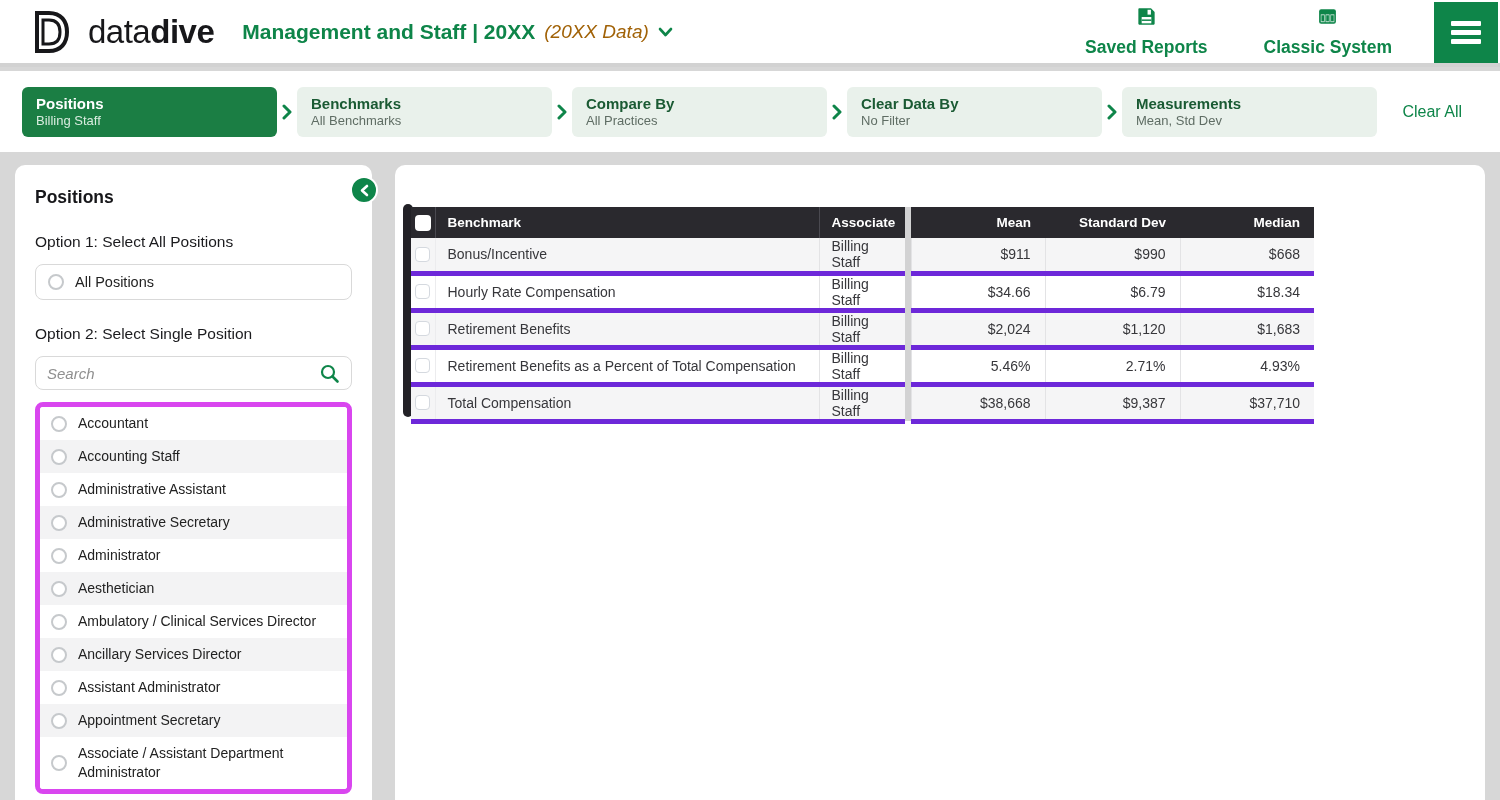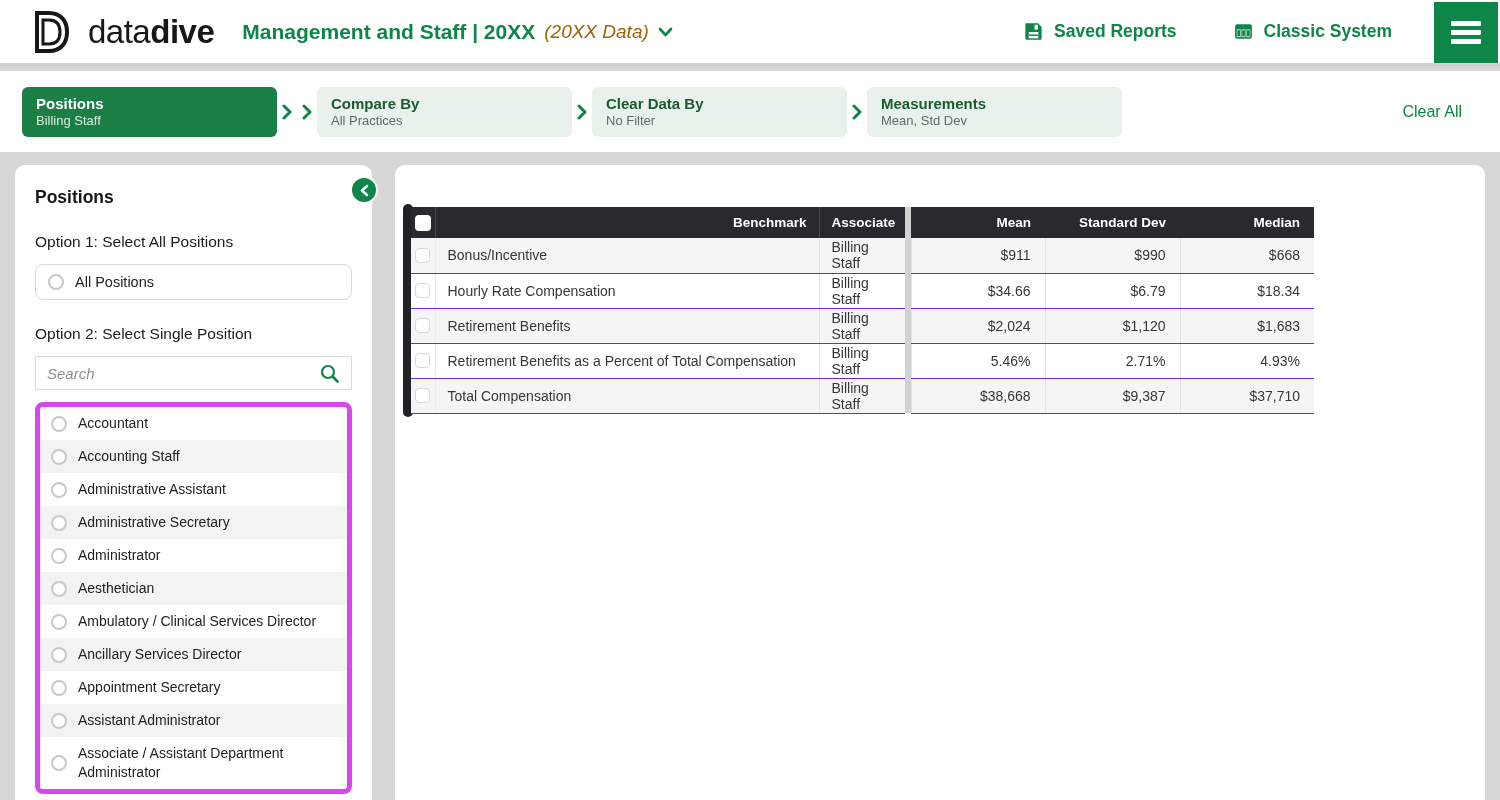--- a/index.html
+++ b/index.html
@@ -16,21 +16,21 @@
     background:#fff; border-bottom:4px solid #d2d2d2;
     display:flex; align-items:center; padding-left:30px;
   }
   .logo-wrap { display:flex; align-items:center; gap:18px; }
   .wordmark { font-size:33px; letter-spacing:-0.5px; color:#17171a; }
   .wordmark b { font-weight:bold; }
   .report-title { margin-left:28px; display:flex; align-items:center; gap:9px; cursor:pointer; }
   .report-title .main { font-size:21px; font-weight:bold; color:#0E8549; }
   .report-title .suffix { font-size:19px; font-style:italic; color:#a16207; }
   .header-links { margin-left:auto; display:flex; align-items:center; gap:56px; margin-right:108px; }
-  .header-link { display:flex; align-items:center; gap:10px; cursor:pointer; }
+  .header-link { display:flex; align-items:center; gap:10px; cursor:pointer;flex-direction:column; }
   .header-link span { font-size:17.5px; font-weight:bold; color:#0E8549; }
   .hamburger {
     position:absolute; top:2px; right:2px; width:64px; height:61px;
     background:#0E8549; display:flex; flex-direction:column; justify-content:center;
     align-items:center; gap:4px; cursor:pointer;
   }
   .hamburger i { display:block; width:30px; height:5px; background:#fff; border-radius:1px; }
 
   
   .stepper-bar {
@@ -64,21 +64,21 @@
   .all-pos-box {
     margin-top:13px; height:36px; border:1px solid #d9d9d9; border-radius:8px;
     display:flex; align-items:center; gap:11px; padding:0 12px; cursor:pointer;
   }
   .radio {
     width:16px; height:16px; border:2px solid #c6c9cc; border-radius:50%;
     background:#fff; flex-shrink:0; cursor:pointer;
   }
   .opt-label { font-size:14.5px; color:#222; }
   .search-box {
-    margin-top:13px; height:34px; border:1px solid #d9d9d9; border-radius:1px;
+    margin-top:13px; height:34px; border:1px solid #d9d9d9; border-radius:8px;
     display:flex; align-items:center; padding:0 11px; gap:8px;
   }
   .search-box input {
     border:none; outline:none; flex:1; font-size:15px; font-style:italic;
     color:#555; font-family:"Liberation Sans", sans-serif; background:transparent;
   }
   .search-box input::placeholder { color:#8f8f8f; font-style:italic; }
   .pos-list { margin-top:12px; border:5px solid #d946ef; border-radius:8px; overflow:hidden; }
   .pos-item {
     display:flex; align-items:center; gap:11px; padding:7px 11px;
@@ -94,27 +94,27 @@
   .table-left-bar {
     position:absolute; left:8px; top:39px; width:10px; height:213px;
     background:#222126; border-radius:6px;
   }
   .bench-table {
     position:absolute; left:16px; top:42px; width:903px;
     border-collapse:collapse; font-size:14px; table-layout:fixed;
   }
   .bench-table th {
     background:#2A292E; color:#fff; font-size:13.5px; font-weight:bold;
-    height:31px; text-align:right; padding:0 12px;
+    height:31px; text-align:left; padding:0 12px;
   }
   .bench-table th.num, .bench-table td.num { text-align:right; padding-right:14px; }
   .bench-table th.col-position { border-left:1px solid #4a4950; }
   .bench-table th.col-benchmark { border-left:1px solid #4a4950; }
   .bench-table th.spacer, .bench-table td.spacer { background:#d2d2d3; padding:0; }
-  .bench-table td { height:35px; padding:0 12px; color:#37373b; border-bottom:1px solid #6d28d9; background:#fff; }
+  .bench-table td { height:35px; padding:0 12px; color:#37373b; border-bottom:5px solid #6d28d9; background:#fff; }
   .bench-table tr.alt td { background:#f5f5f6; }
   .bench-table tr.alt td.spacer, .bench-table tr td.spacer { background:#d2d2d3; border-bottom:none; }
   .bench-table td.col-position, .bench-table td.num { border-left:1px solid #e3e3e5; }
   .bench-table td.col-benchmark { border-left:1px solid #ececee; }
   .cbx {
     width:15px; height:15px; border:1px solid #d5d9df; border-radius:4px;
     background:#fff; margin:0 auto; cursor:pointer;
   }
   .cbx.header { width:16px; height:16px; border:none; background:#fff; border-radius:4px; }
   .bench-table th.col-check, .bench-table td.col-check { padding:0; text-align:center; }
@@ -174,20 +174,24 @@
   <div id="stepper-steps" style="display:flex;align-items:center;">
       <div class="step active">
         <div class="step-title">Positions</div>
         <div class="step-sub">Billing Staff</div>
       </div>
       <span class="step-chevron">
         <svg width="10" height="16" viewBox="0 0 10 16">
           <polyline points="2,2 8,8 2,14" fill="none" stroke="#0E8549" stroke-width="3" stroke-linecap="round" stroke-linejoin="round"></polyline>
         </svg>
       </span>
+      <div class="step">
+        <div class="step-title">Benchmarks</div>
+        <div class="step-sub">All Benchmarks</div>
+      </div>
       <span class="step-chevron">
         <svg width="10" height="16" viewBox="0 0 10 16">
           <polyline points="2,2 8,8 2,14" fill="none" stroke="#0E8549" stroke-width="3" stroke-linecap="round" stroke-linejoin="round"></polyline>
         </svg>
       </span>
       <div class="step">
         <div class="step-title">Compare By</div>
         <div class="step-sub">All Practices</div>
       </div>
       <span class="step-chevron">
@@ -260,25 +264,25 @@
       <div class="pos-item">
         <span class="radio"></span>
         <span class="pos-label">Ambulatory / Clinical Services Director</span>
       </div>
       <div class="pos-item">
         <span class="radio"></span>
         <span class="pos-label">Ancillary Services Director</span>
       </div>
       <div class="pos-item">
         <span class="radio"></span>
+        <span class="pos-label">Assistant Administrator</span>
+      </div>
+      <div class="pos-item">
+        <span class="radio"></span>
         <span class="pos-label">Appointment Secretary</span>
-      </div>
-      <div class="pos-item">
-        <span class="radio"></span>
-        <span class="pos-label">Assistant Administrator</span>
       </div>
       <div class="pos-item">
         <span class="radio"></span>
         <span class="pos-label">Associate / Assistant Department Administrator</span>
       </div>
     </div>
 </div>
 
 <div class="main-panel">
   <div class="table-left-bar"></div>

